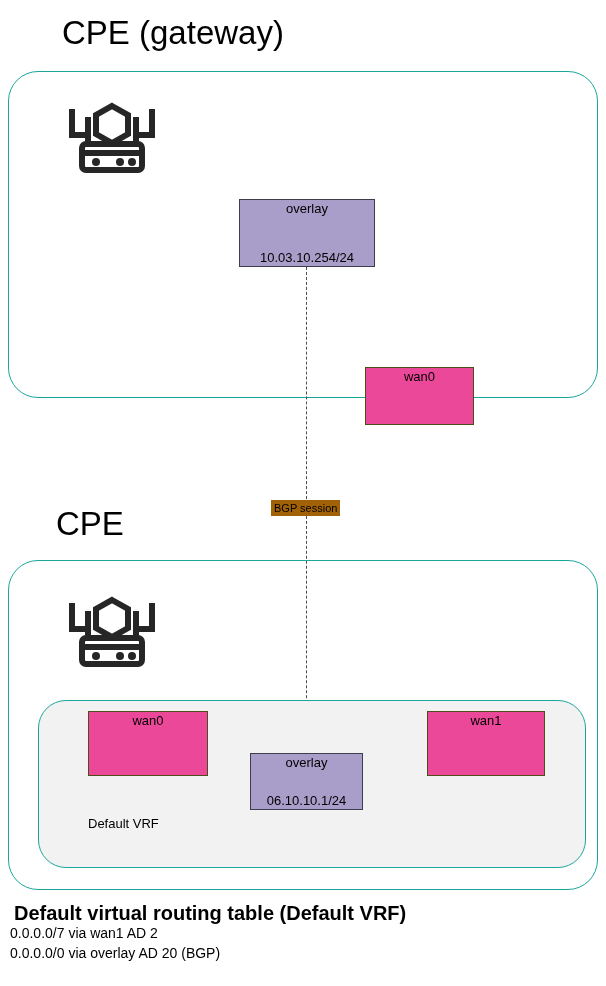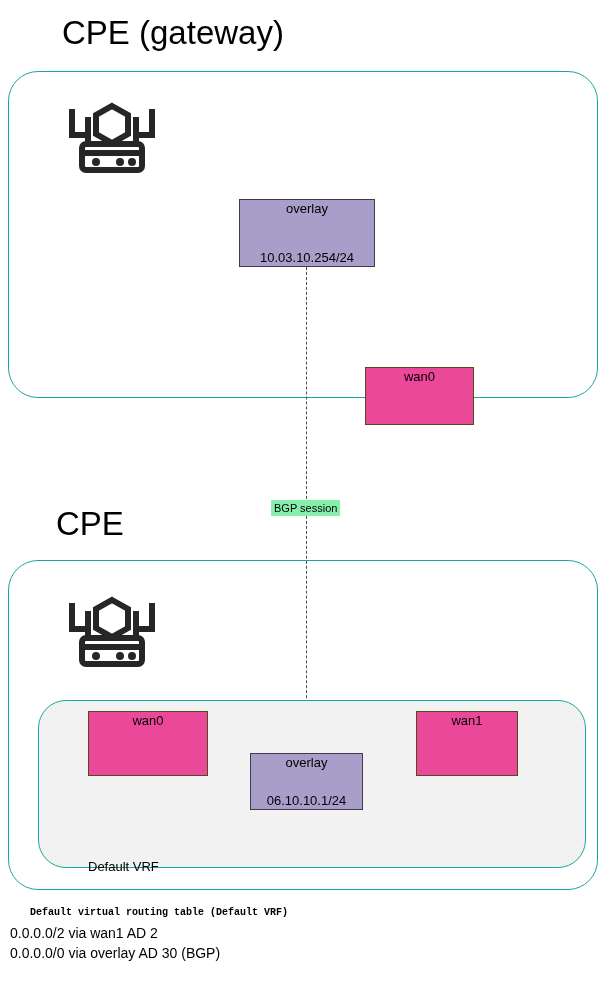--- a/index.html
+++ b/index.html
@@ -61,21 +61,21 @@
     width: 548px;
     height: 168px;
     background: #f2f2f2;
     border: 1.4px solid #1aa79b;
     border-radius: 28px;
     box-sizing: border-box;
   }
   #vrf-panel-label {
     position: absolute;
     left: 88px;
-    top: 859px;
+    top: 816px;
     font-size: 13px;
     line-height: 16px;
     color: #000000;
     white-space: nowrap;
   }
 
   
   .iface-box {
     position: absolute;
     box-sizing: border-box;
@@ -94,60 +94,59 @@
   }
   .iface-overlay {
     background: #a99ec9;
     border: 1.6px solid #3d3d4d;
   }
 
   #overlay-gateway { left: 239px; top: 199px; width: 136px; height: 68px; }
   #wan0-gateway    { left: 365px; top: 367px; width: 109px; height: 58px; }
   #wan0-cpe        { left: 88px;  top: 711px; width: 120px; height: 65px; }
   #overlay-cpe     { left: 250px; top: 753px; width: 113px; height: 57px; }
-  #wan1-cpe        { left: 416px; top: 711px; width: 102px; height: 65px; }
+  #wan1-cpe        { left: 427px; top: 711px; width: 118px; height: 65px; }
 
   .iface-line { display: block; }
 
   
   #bgp-link {
     position: absolute;
     left: 306px;
     top: 267px;
     width: 0;
     height: 486px;
     border-left: 1.4px dashed #4d4d4d;
   }
   #bgp-session-label {
     position: absolute;
     left: 271px;
     top: 500px;
     font-size: 11px;
     line-height: 14px;
     color: #000000;
-    background: #86efac;
+    background: #a16207;
     padding: 1px 3px;
     white-space: nowrap;
   }
 
   
   #routing-table {
     position: absolute;
     left: 10px;
     top: 903px;
     width: 420px;
   }
   #routing-table-title {
-    font-size: 10px;
+    font-size: 20px;
     line-height: 20px;
     font-weight: bold;
     color: #000000;
-    margin-left: 20px;
-    white-space: nowrap;
-    font-family: Liberation Mono, monospace;
+    margin-left: 4px;
+    white-space: nowrap;
   }
   .route-entry {
     font-size: 14px;
     line-height: 20px;
     color: #000000;
     white-space: nowrap;
   }
 </style>
 </head>
 <body>
@@ -221,17 +220,17 @@
     <span class="iface-line">overlay</span>
     <span class="iface-line">06.10.10.1/24</span>
   </div>
 
   <div class="iface-box iface-wan" id="wan1-cpe">
     <span class="iface-line">wan1</span>
   </div>
 
   <div id="routing-table">
     <div id="routing-table-title">Default virtual routing table (Default VRF)</div>
-    <div class="route-entry">0.0.0.0/2 via wan1 AD 2</div>
-    <div class="route-entry">0.0.0.0/0 via overlay AD 30 (BGP)</div>
+    <div class="route-entry">0.0.0.0/7 via wan1 AD 2</div>
+    <div class="route-entry">0.0.0.0/0 via overlay AD 20 (BGP)</div>
   </div>
 
 </div>
 
 </body></html>

